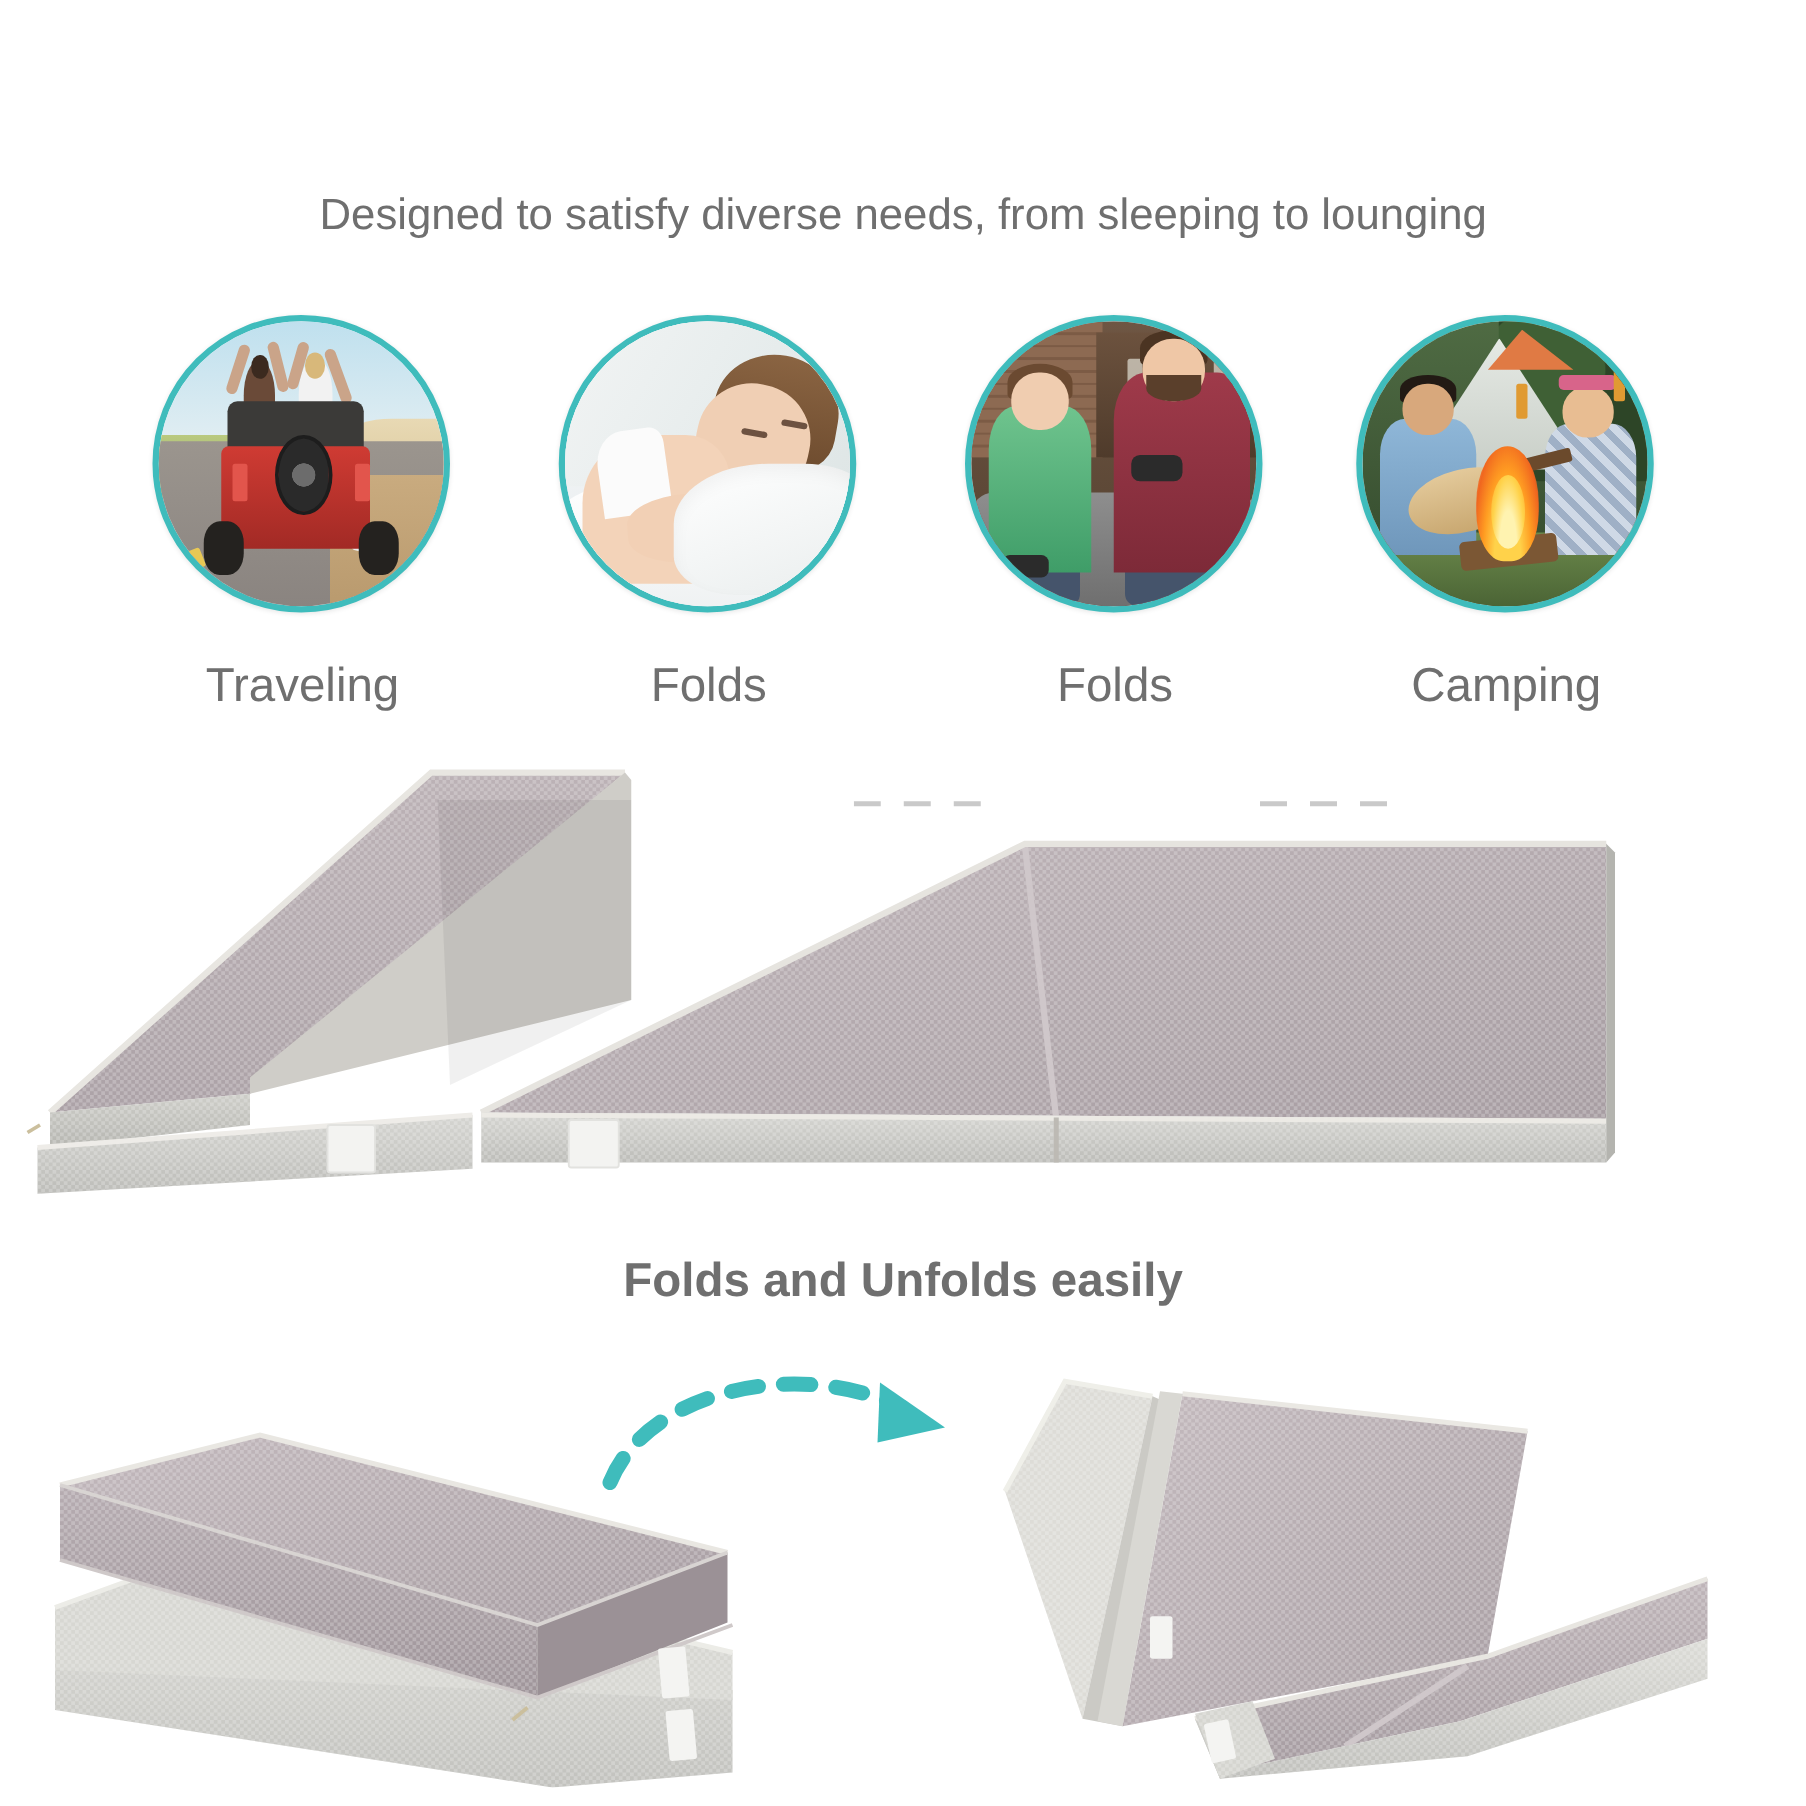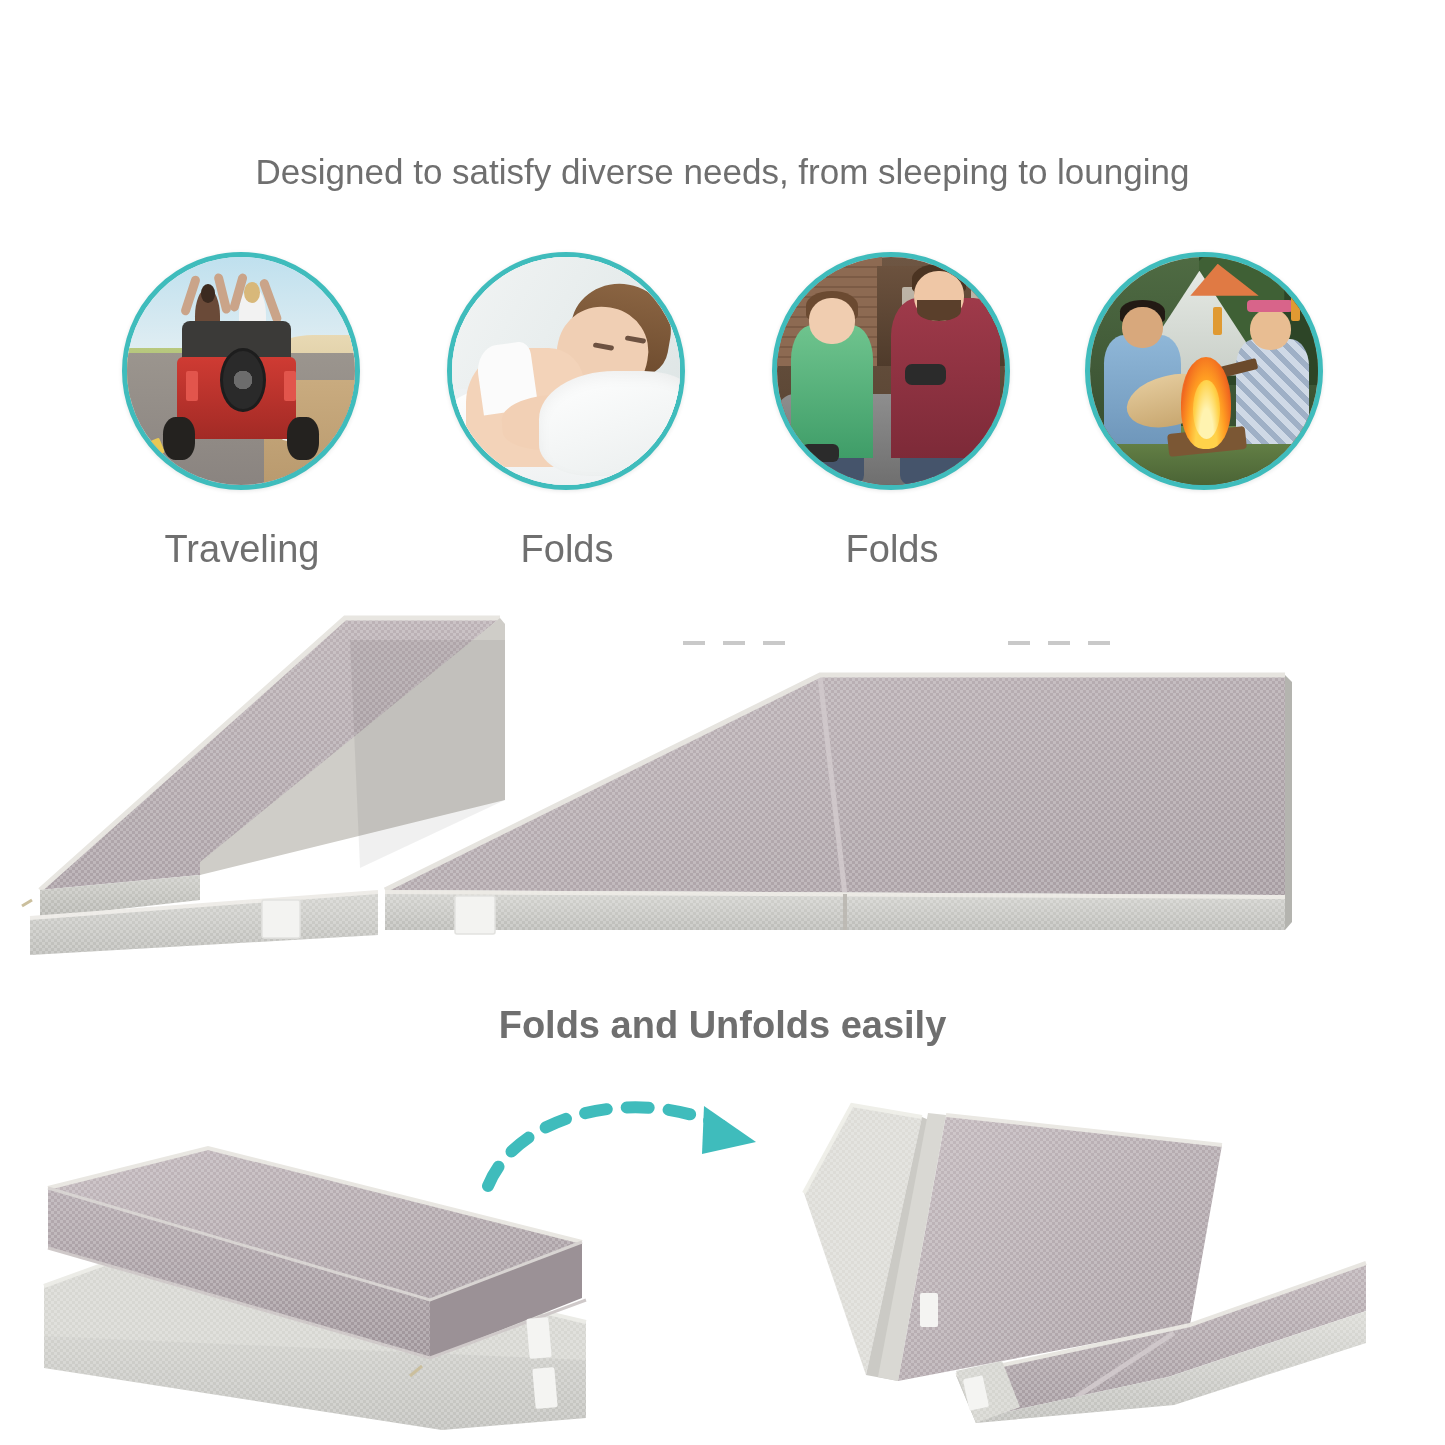--- a/index.html
+++ b/index.html
@@ -301,20 +301,21 @@
           <div class="s4-manb"></div>
           <div class="s4-manh"></div>
           <div class="s4-guitar"></div>
           <div class="s4-neck"></div>
           <div class="s4-bottle" style="left:54%;top:22%;"></div>
           <div class="s4-logs"></div>
           <div class="s4-fire1"></div>
           <div class="s4-fire2"></div>
         </div>
       </div>
+      <div class="uc-label">Camping</div>
     </div>
   </div>
 
   <div class="hero">
     <svg viewBox="0 0 1445 400" width="1445" height="400">
       <defs>
         <linearGradient id="mvTop" x1="0" y1="0" x2="0" y2="1">
           <stop offset="0" stop-color="#bcb2b6"></stop>
             <stop offset="1" stop-color="#aca2a7"></stop>
         </linearGradient>

